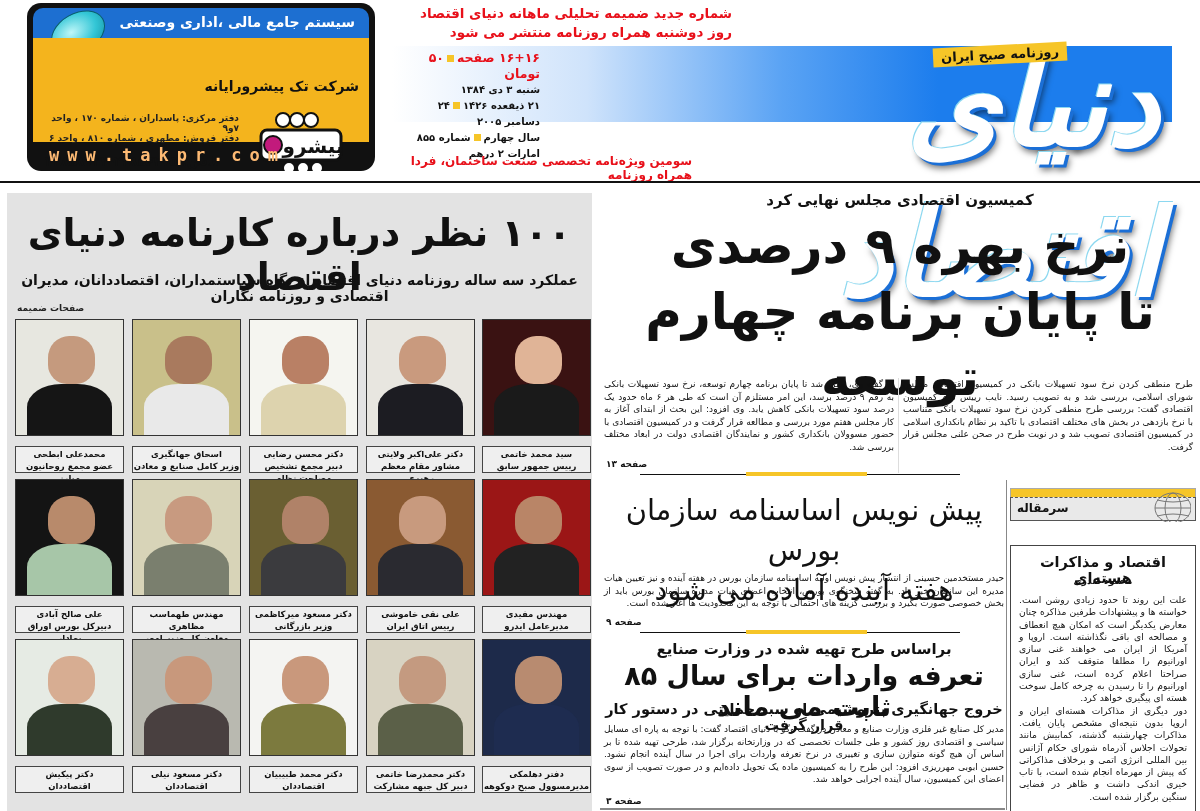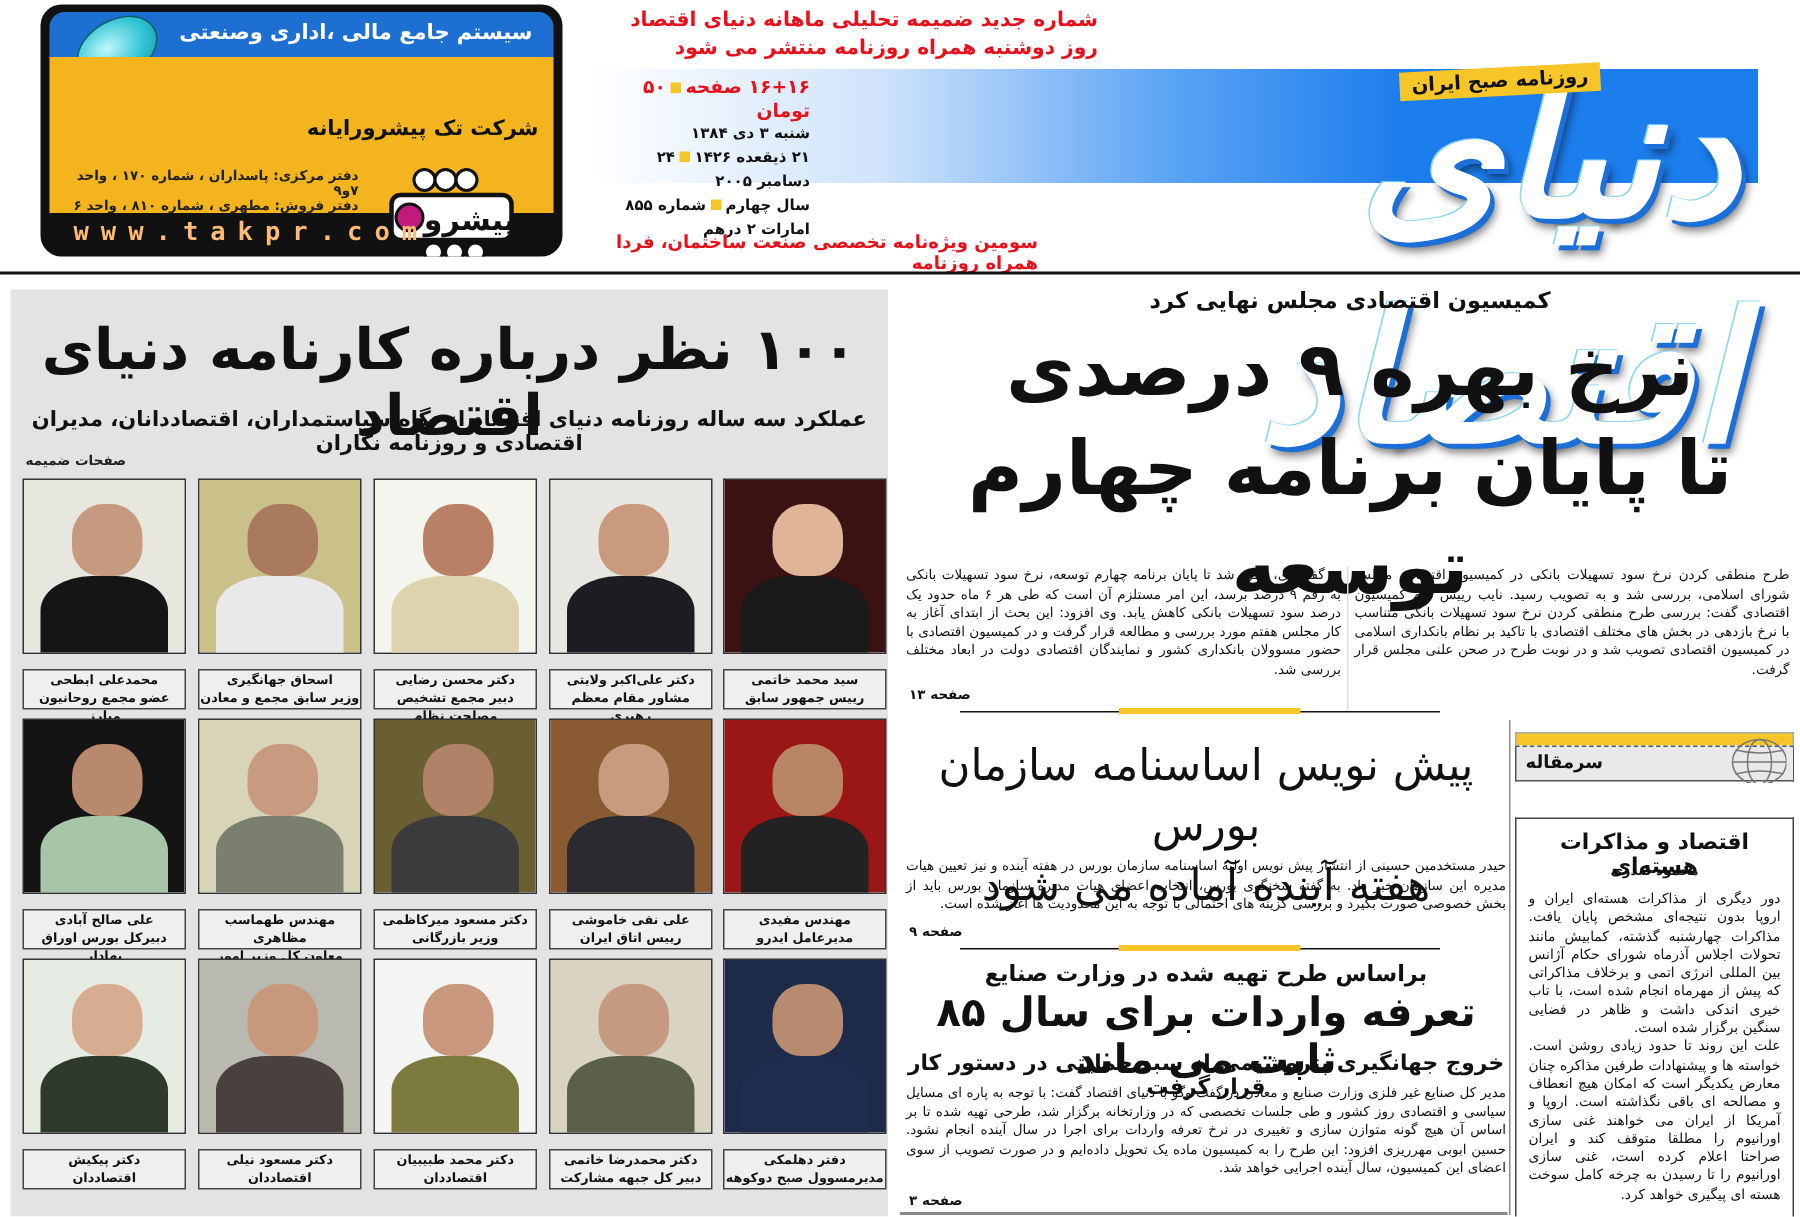--- a/index.html
+++ b/index.html
@@ -201,21 +201,21 @@
         </div>
       </div>
       <div class="person" style="left: 117px; top: 0px;">
         <div class="photo">
           <div class="bg" style="background: rgb(201, 192, 138);"></div>
           <div class="body" style="background: rgb(233, 233, 233);"></div>
           <div class="head" style="background: rgb(169, 122, 94);"></div>
         </div>
         <div class="caption">
           <div>اسحاق جهانگیری</div>
-          <div>وزیر سابق مجمع و معادن</div>
+          <div>وزیر کامل صنایع و معادن</div>
         </div>
       </div>
       <div class="person" style="left: 0px; top: 0px;">
         <div class="photo">
           <div class="bg" style="background: rgb(231, 231, 224);"></div>
           <div class="body" style="background: rgb(21, 21, 21);"></div>
           <div class="head" style="background: rgb(197, 154, 126);"></div>
         </div>
         <div class="caption">
           <div>محمدعلی ابطحی</div>
@@ -377,22 +377,22 @@
       <ellipse cx="26" cy="20" rx="8" ry="15" fill="none" stroke="#777" stroke-width="1"></ellipse>
       <line x1="8" y1="20" x2="44" y2="20" stroke="#777" stroke-width="1"></line>
       <path d="M10 12 Q26 16 42 12" fill="none" stroke="#777" stroke-width="1"></path>
       <path d="M10 28 Q26 24 42 28" fill="none" stroke="#777" stroke-width="1"></path>
     </svg>
   </div>
   <div id="ed-box">
     <div id="ed-title">اقتصاد و مذاکرات هسته‌ای</div>
     <div id="ed-author">محمود صدری</div>
     <div id="ed-body">
+      <p>علت این روند تا حدود زیادی روشن است. خواسته ها و پیشنهادات طرفین مذاکره چنان معارض یکدیگر است که امکان هیچ انعطاف و مصالحه ای باقی نگذاشته است. اروپا و آمریکا از ایران می خواهند غنی سازی اورانیوم را مطلقا متوقف کند و ایران صراحتا اعلام کرده است، غنی سازی اورانیوم را تا رسیدن به چرخه کامل سوخت هسته ای پیگیری خواهد کرد.</p>
       <p>دور دیگری از مذاکرات هسته‌ای ایران و اروپا بدون نتیجه‌ای مشخص پایان یافت. مذاکرات چهارشنبه گذشته، کمابیش مانند تحولات اجلاس آذرماه شورای حکام آژانس بین المللی انرژی اتمی و برخلاف مذاکراتی که پیش از مهرماه انجام شده است، با تاب خیری اندکی داشت و ظاهر در فضایی سنگین برگزار شده است.</p>
-      <p>علت این روند تا حدود زیادی روشن است. خواسته ها و پیشنهادات طرفین مذاکره چنان معارض یکدیگر است که امکان هیچ انعطاف و مصالحه ای باقی نگذاشته است. اروپا و آمریکا از ایران می خواهند غنی سازی اورانیوم را مطلقا متوقف کند و ایران صراحتا اعلام کرده است، غنی سازی اورانیوم را تا رسیدن به چرخه کامل سوخت هسته ای پیگیری خواهد کرد.</p>
     </div>
     <div id="ed-bottom-line"></div>
     <div id="ed-continue">
       <span class="dia">◆</span>
       <span>ادامه در صفحه ۷</span>
       <span class="dia">◆</span>
     </div>
   </div>
 </div>
 

